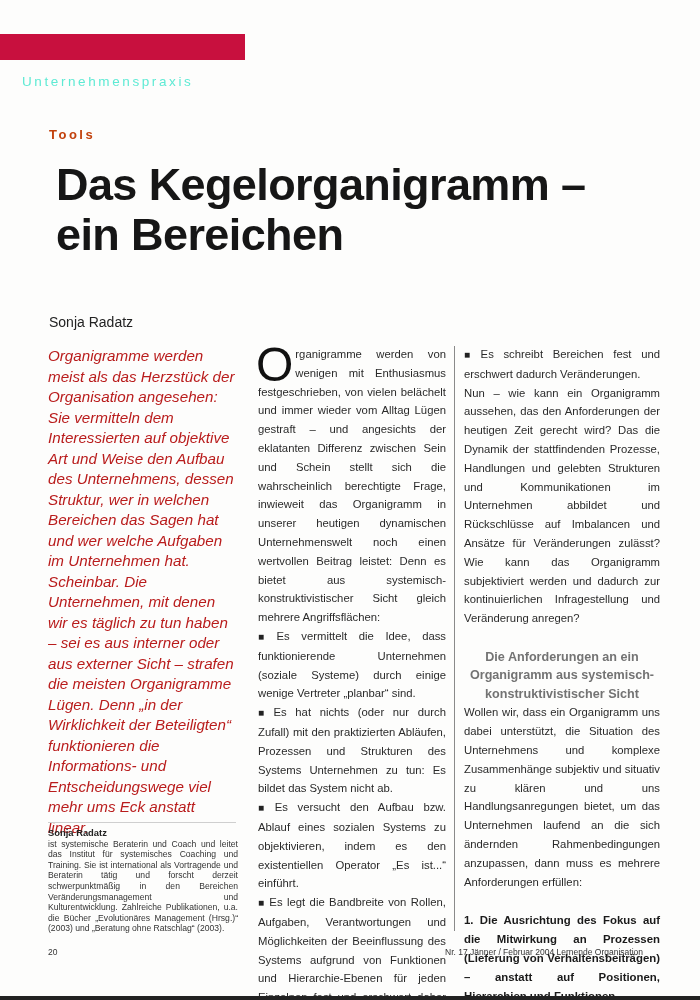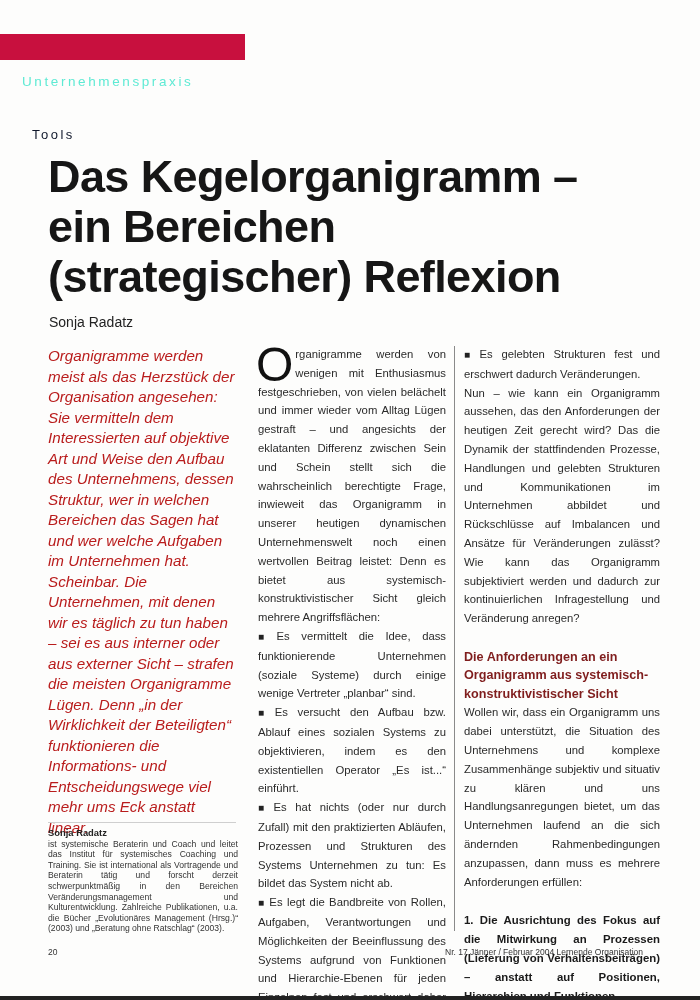--- a/index.html
+++ b/index.html
@@ -6,23 +6,23 @@
   body {
     width:700px; height:1000px; background:#fdfdfc; position:relative; overflow:hidden;
     font-family:"Liberation Sans", sans-serif; color:#1a1a1a;
   }
   .section-band {
     position:absolute; left:0; top:34px; width:245px; height:26px; background:#c8103e;
   }
   .section-band span {
     position:absolute; left:22px; top:4px; color:#5eead4; font-size:13.5px; letter-spacing:2.6px;margin-top:36px;
   }
-  .kicker { position:absolute; left:32px; top:127px; font-size:13px; letter-spacing:2.5px; color:#0f172a; }
+  .kicker { position:absolute; left:49px; top:127px; font-size:13px; letter-spacing:2.5px; color:#c2410c;font-weight:bold; }
   .title {
-    position:absolute; left:48px; top:152px; width:620px; margin:0;
+    position:absolute; left:48px; top:152px; width:620px; margin:8px;
     font-size:45px; line-height:50px; font-weight:bold; letter-spacing:-0.6px; color:#161616;
   }
   .author { position:absolute; left:49px; top:314px; font-size:14px; color:#222; }
 
   .lead {
     position:absolute; left:48px; top:346px; width:190px;
     font-style:italic; font-size:15.2px; line-height:20.5px; color:#b91c1c;
   }
   .lead p { margin:0; }
   .bio-rule { position:absolute; left:48px; top:822px; width:188px; border-top:1px solid #cfcfcf; }
@@ -31,66 +31,65 @@
 
   .col { position:absolute; font-size:11.3px; line-height:18.8px; color:#2a2a2a; text-align:justify; hyphens:manual; }
   .col2 { left:258px; top:345px; width:188px; }
   .col3 { left:464px; top:345px; width:196px; }
   .col p { margin:0; }
   .dropcap {
     float:left; font-size:48px; line-height:38px; font-weight:normal; margin:1px 2px -4px -2px; color:#111;
   }
   .bullet::before { content:"\25A0"; font-size:10px; margin-right:4px; color:#222; }
   .divider { position:absolute; left:454px; top:346px; width:1px; height:585px; background:#8a8a8a; }
-  .subhead { font-weight:bold; font-size:12.6px; line-height:18.5px; color:#7f1d1d; text-align:left; margin-top:20px !important; }
+  .subhead { font-weight:bold; font-size:12.6px; line-height:18.5px; color:#737373; text-align:center; margin-top:20px !important; }
   .numhead { font-weight:bold; font-size:11.4px; line-height:18.8px; color:#1a1a1a; margin-top:20px !important; }
 
   .footer-page { position:absolute; left:48px; top:947px; font-size:8.5px; color:#333; }
   .footer-issue { position:absolute; right:57px; top:947px; font-size:8.5px; color:#333; }
   .bottom-bar { position:absolute; left:0; bottom:0; width:700px; height:4px; background:#222; }
 </style>
 </head>
 <body>
 
 <div class="section-band">
   <span>Unternehmenspraxis</span>
 </div>
 
 <div class="kicker">Tools</div>
 
 <h1 class="title">
   <span>Das Kegelorganigramm –</span><br>
   <span>ein Bereichen</span><br>
-  <span>(strategischer) Reflexion</span>
 </h1>
 
 <div class="author">Sonja Radatz</div>
 
 <div class="lead">
   <p>Organigramme werden meist als das Herzstück der Organisation angesehen: Sie vermitteln dem Interessierten auf objektive Art und Weise den Aufbau des Unternehmens, dessen Struktur, wer in welchen Bereichen das Sagen hat und wer welche Aufgaben im Unternehmen hat. Scheinbar. Die Unternehmen, mit denen wir es täglich zu tun haben – sei es aus interner oder aus externer Sicht – strafen die meisten Organigramme Lügen. Denn „in der Wirklichkeit der Beteiligten“ funktionieren die Informations- und Entscheidungswege viel mehr ums Eck anstatt linear.</p>
 </div>
 
 <div class="bio-rule"></div>
 <div class="bio">
   <b>Sonja Radatz</b>
   <span>ist systemische Beraterin und Coach und leitet das Institut für systemisches Coaching und Training. Sie ist international als Vortragende und Beraterin tätig und forscht derzeit schwerpunktmäßig in den Bereichen Veränderungsmanagement und Kulturentwicklung. Zahlreiche Publikationen, u.a. die Bücher „Evolutionäres Management (Hrsg.)“ (2003) und „Beratung ohne Ratschlag“ (2003).</span>
 </div>
 
 <div class="col col2">
   <p><span class="dropcap">O</span><span>rganigramme werden von wenigen mit Enthusiasmus festgeschrieben, von vielen belächelt und immer wieder vom Alltag Lügen gestraft – und angesichts der eklatanten Differenz zwischen Sein und Schein stellt sich die wahrscheinlich berechtigte Frage, inwieweit das Organigramm in unserer heutigen dynamischen Unternehmenswelt noch einen wertvollen Beitrag leistet: Denn es bietet aus systemisch-konstruktivistischer Sicht gleich mehrere Angriffsflächen:</span></p>
   <p class="bullet">Es vermittelt die Idee, dass funktionierende Unternehmen (soziale Systeme) durch einige wenige Vertreter „planbar“ sind.</p>
+  <p class="bullet">Es hat nichts (oder nur durch Zufall) mit den praktizierten Abläufen, Prozessen und Strukturen des Systems Unternehmen zu tun: Es bildet das System nicht ab.</p>
   <p class="bullet">Es versucht den Aufbau bzw. Ablauf eines sozialen Systems zu objektivieren, indem es den existentiellen Operator „Es ist...“ einführt.</p>
-  <p class="bullet">Es hat nichts (oder nur durch Zufall) mit den praktizierten Abläufen, Prozessen und Strukturen des Systems Unternehmen zu tun: Es bildet das System nicht ab.</p>
   <p class="bullet">Es legt die Bandbreite von Rollen, Aufgaben, Verantwortungen und Möglichkeiten der Beeinflussung des Systems aufgrund von Funktionen und Hierarchie-Ebenen für jeden Einzelnen fest und erschwert daher Selbstverantwortung und flexibles Handeln.</p>
 </div>
 
 <div class="divider"></div>
 
 <div class="col col3">
-  <p class="bullet">Es gelebten Strukturen fest und erschwert dadurch Veränderungen.</p>
+  <p class="bullet">Es schreibt Bereichen fest und erschwert dadurch Veränderungen.</p>
   <p>Nun – wie kann ein Organigramm aussehen, das den Anforderungen der heutigen Zeit gerecht wird? Das die Dynamik der stattfindenden Prozesse, Handlungen und gelebten Strukturen und Kommunikationen im Unternehmen abbildet und Rückschlüsse auf Imbalancen und Ansätze für Veränderungen zulässt? Wie kann das Organigramm subjektiviert werden und dadurch zur kontinuierlichen Infragestellung und Veränderung anregen?</p>
   <p class="subhead">Die Anforderungen an ein Organigramm aus systemisch-konstruktivistischer Sicht</p>
   <p>Wollen wir, dass ein Organigramm uns dabei unterstützt, die Situation des Unternehmens und komplexe Zusammenhänge subjektiv und situativ zu klären und uns Handlungsanregungen bietet, um das Unternehmen laufend an die sich ändernden Rahmenbedingungen anzupassen, dann muss es mehrere Anforderungen erfüllen:</p>
   <p class="numhead">1. Die Ausrichtung des Fokus auf die Mitwirkung an Prozessen (Lieferung von Verhaltensbeiträgen) – anstatt auf Positionen, Hierarchien und Funktionen</p>
 
 </div>
 
 <div class="footer-page">20</div>
 <div class="footer-issue">Nr. 17 Jänner / Februar 2004 Lernende Organisation</div>
 <div class="bottom-bar"></div>

